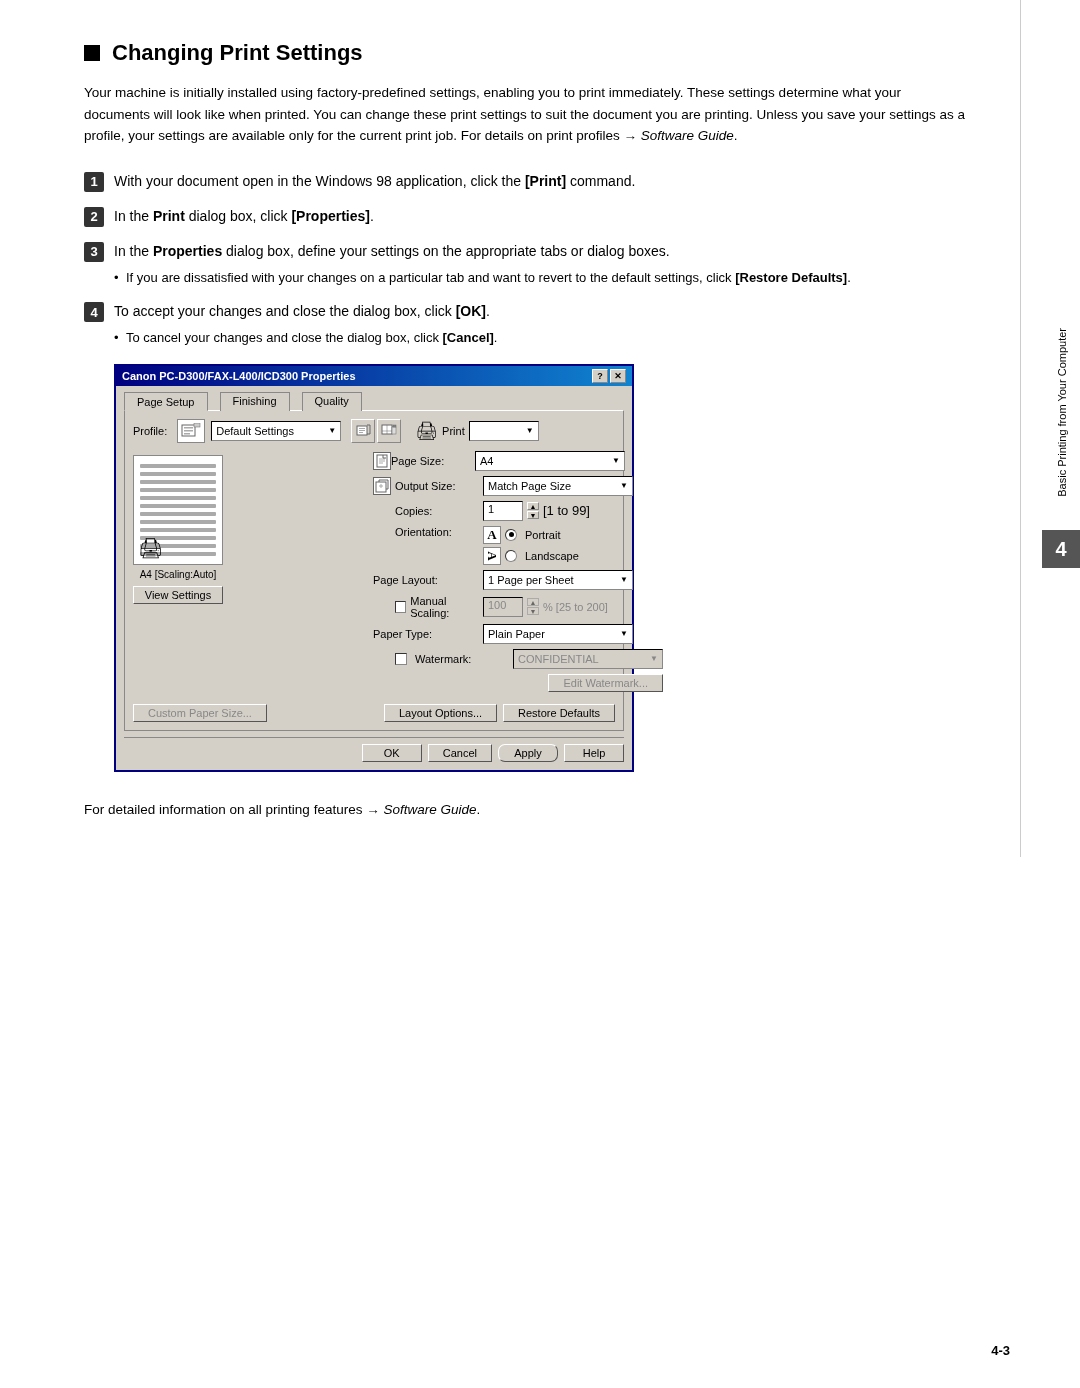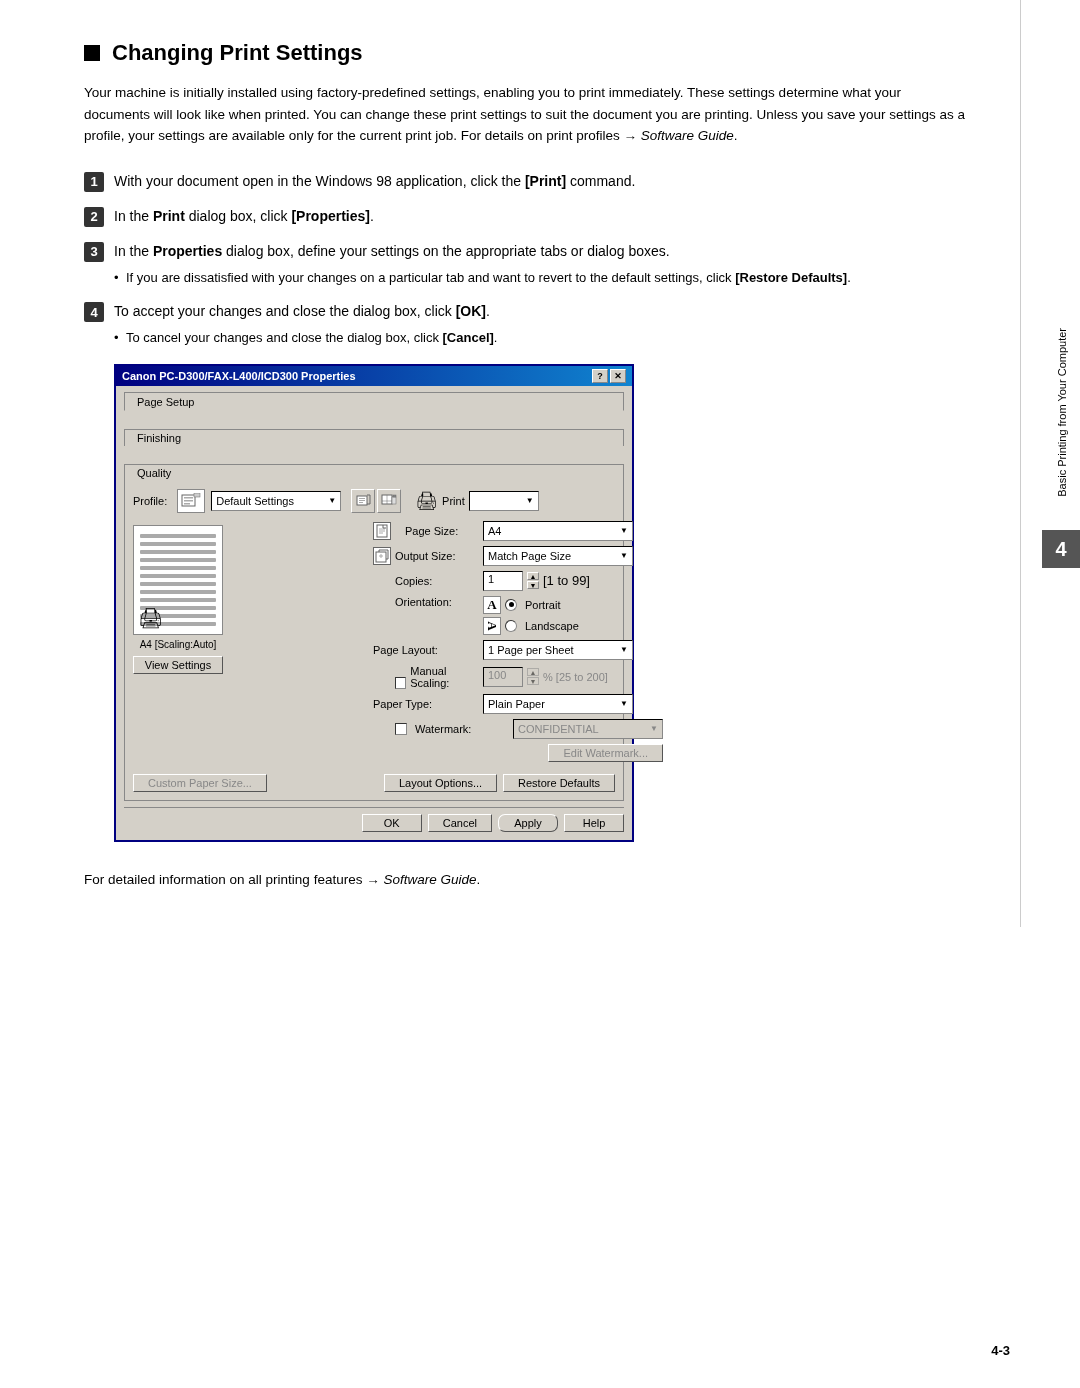--- a/index.html
+++ b/index.html
@@ -120,23 +120,22 @@
       cursor: pointer;
       color: #000;
       font-weight: bold;
     }
     .dialog-body {
       padding: 6px 8px 8px 8px;
       background: #d4d0c8;
     }
     .dialog-tabs {
       display: flex;
-      gap: 18px;
+      gap: 12px;
       margin-bottom: -1px;
-      flex-direction: column;
     }
     .dialog-tab {
       background: #d4d0c8;
       border: 1px solid #888;
       border-bottom: none;
       padding: 2px 12px;
       font-size: 11px;
       cursor: pointer;
     }
     .dialog-tab.active {
@@ -497,21 +496,21 @@
               </div>
               <div class="preview-label">A4 [Scaling:Auto]</div>
               <div style="margin-top:6px;">
                 <button class="view-settings-btn">View Settings</button>
               </div>
             </div>
 
             <div class="settings-area" style="flex:1;">
 
               <div class="dialog-row">
-                <div style="display:flex;align-items:center;gap:14px;width:110px;">
+                <div style="display:flex;align-items:center;gap:0;width:102px;">
                   <div style="width:18px;height:18px;border:1px solid #666;background:#fff;display:flex;align-items:center;justify-content:center;">
                     <svg width="12" height="14" viewBox="0 0 12 14">
                         <rect x="1" y="1" width="10" height="12" fill="white" stroke="#666" stroke-width="1"></rect>
                         <path d="M3 5 L9 5M3 7 L9 7M3 9 L7 9" stroke="#aaa" stroke-width="1"></path>
                         <path d="M7 1 L7 4 L10 4" fill="none" stroke="#666" stroke-width="1"></path>
                       </svg>
                   </div>
                   <span style="font-size:11px;">Page Size:</span>
                 </div>
                 <div class="win-select" style="min-width:150px;">
@@ -569,21 +568,21 @@
 
               <div class="dialog-row">
                 <span style="font-size:11px;width:110px;">Page Layout:</span>
                 <div class="win-select" style="min-width:150px;">
                   <span>1 Page per Sheet</span>
                   <span class="win-select-arrow">▼</span>
                 </div>
               </div>
 
               <div class="dialog-row" style="padding-left:22px;">
-                <div style="display:flex;align-items:flex-end;gap:0;width:88px;">
+                <div style="display:flex;align-items:center;gap:0;width:88px;">
                   <div class="win-checkbox"></div>
                   <span style="font-size:11px;">Manual Scaling:</span>
                 </div>
                 <div style="display:flex;align-items:center;gap:4px;">
                   <div class="win-input win-input-disabled" style="width:40px;">100</div>
                   <div style="display:flex;flex-direction:column;gap:1px;opacity:0.5;">
                     <div style="width:12px;height:8px;background:#d4d0c8;border:1px solid #888;font-size:7px;display:flex;align-items:center;justify-content:center;">▲</div>
                     <div style="width:12px;height:8px;background:#d4d0c8;border:1px solid #888;font-size:7px;display:flex;align-items:center;justify-content:center;">▼</div>
                   </div>
                   <span style="font-size:11px;color:#888;">% [25 to 200]</span>

